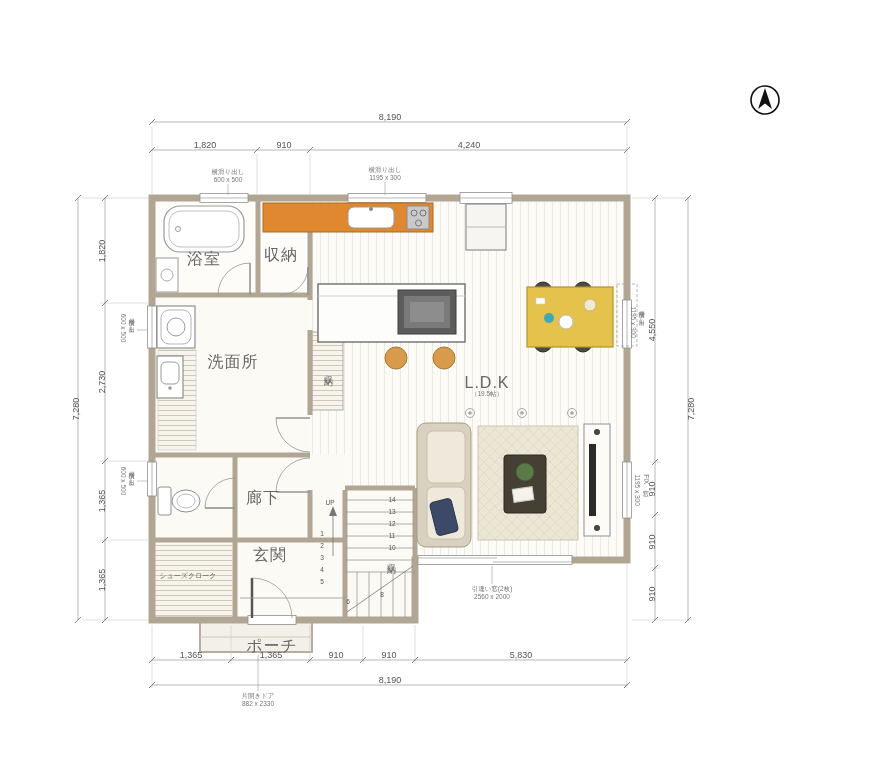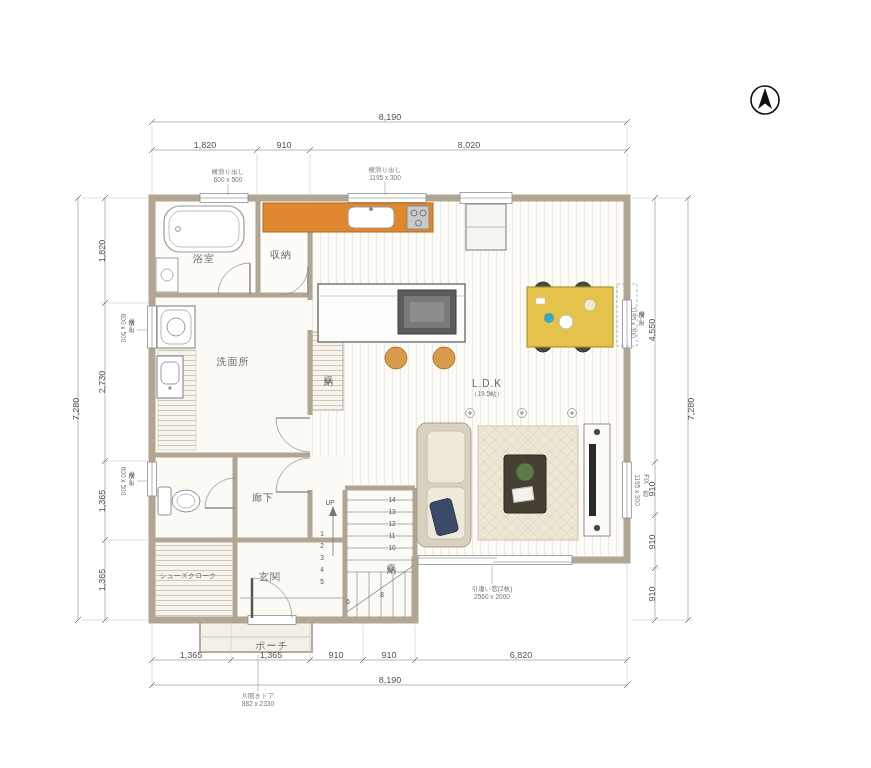--- a/index.html
+++ b/index.html
@@ -4,21 +4,21 @@
 <style>
   * { margin:0; padding:0; box-sizing:border-box; }
   html,body { background:#ffffff; }
   body { font-family:"Liberation Sans","DejaVu Sans",sans-serif; }
   .stage { position:relative; width:871px; height:768px; background:#ffffff; overflow:hidden; }
   .stage svg { position:absolute; left:0; top:0; }
   .labels { position:absolute; left:0; top:0; width:871px; height:768px; pointer-events:none; }
   .lbl { position:absolute; transform:translate(-50%,-50%); white-space:nowrap; color:#5f5f5f; }
   .dim { font-size:9px; color:#555; }
   .rot { transform:translate(-50%,-50%) rotate(-90deg); }
-  .room { font-size:10px; letter-spacing:1px; color:#666; }
+  .room { font-size:16px; letter-spacing:1px; color:#666; }
   .small { font-size:7px; letter-spacing:0; }
   .vert { writing-mode:vertical-rl; letter-spacing:2px; font-size:9px; }
   .ann { font-size:6.5px; color:#777; text-align:center; line-height:1.3; }
   .annv { writing-mode:vertical-rl; font-size:6.5px; color:#777; line-height:1.35; }
   .num { font-size:6.5px; color:#555; }
 </style>
 </head>
 <body>
 
 <div class="stage">
@@ -292,49 +292,49 @@
     <circle cx="765" cy="100" r="14" fill="#ffffff" stroke="#111111" stroke-width="1.6"></circle>
     <path d="M765,88 L758,109 L765,103.5 L772,109 Z" fill="#111111"></path>
   </g>
 </svg>
 
 <div class="labels">
 
   <div class="lbl dim" style="left:390px;top:117px">8,190</div>
   <div class="lbl dim" style="left:205px;top:145px">1,820</div>
   <div class="lbl dim" style="left:284px;top:145px">910</div>
-  <div class="lbl dim" style="left:469px;top:145px">8,020</div>
+  <div class="lbl dim" style="left:469px;top:145px">4,240</div>
 
   <div class="lbl dim rot" style="left:76px;top:409px">7,280</div>
   <div class="lbl dim rot" style="left:102px;top:251px">1,820</div>
   <div class="lbl dim rot" style="left:102px;top:382px">2,730</div>
   <div class="lbl dim rot" style="left:102px;top:501px">1,365</div>
   <div class="lbl dim rot" style="left:102px;top:580px">1,365</div>
 
   <div class="lbl dim rot" style="left:652px;top:330px">4,550</div>
   <div class="lbl dim rot" style="left:652px;top:489px">910</div>
   <div class="lbl dim rot" style="left:652px;top:542px">910</div>
   <div class="lbl dim rot" style="left:652px;top:594px">910</div>
   <div class="lbl dim rot" style="left:691px;top:409px">7,280</div>
 
   <div class="lbl dim" style="left:191px;top:655px">1,365</div>
   <div class="lbl dim" style="left:271px;top:655px">1,365</div>
   <div class="lbl dim" style="left:336px;top:655px">910</div>
   <div class="lbl dim" style="left:389px;top:655px">910</div>
-  <div class="lbl dim" style="left:521px;top:655px">6,820</div>
+  <div class="lbl dim" style="left:521px;top:655px">5,830</div>
   <div class="lbl dim" style="left:390px;top:680px">8,190</div>
 
   <div class="lbl room" style="left:204px;top:259px">浴室</div>
   <div class="lbl room" style="left:281px;top:255px">収納</div>
   <div class="lbl room" style="left:233px;top:362px">洗面所</div>
   <div class="lbl room vert" style="left:328px;top:370px">収納</div>
   <div class="lbl room" style="left:487px;top:383px">L.D.K</div>
   <div class="lbl ann" style="left:487px;top:394px">（19.5帖）</div>
   <div class="lbl room" style="left:263px;top:498px">廊下</div>
-  <div class="lbl room" style="left:270px;top:577px">玄関</div>
+  <div class="lbl room" style="left:270px;top:555px">玄関</div>
   <div class="lbl room small" style="left:188px;top:576px">シューズクローク</div>
   <div class="lbl room" style="left:272px;top:646px">ポーチ</div>
   <div class="lbl room vert small" style="left:391px;top:558px">収納</div>
   <div class="lbl num" style="left:330px;top:502px">UP</div>
 
   <div class="lbl ann" style="left:228px;top:176px">
     <div>横滑り出し</div>
     <div>600 x 500</div>
   </div>
   <div class="lbl ann" style="left:385px;top:174px">

